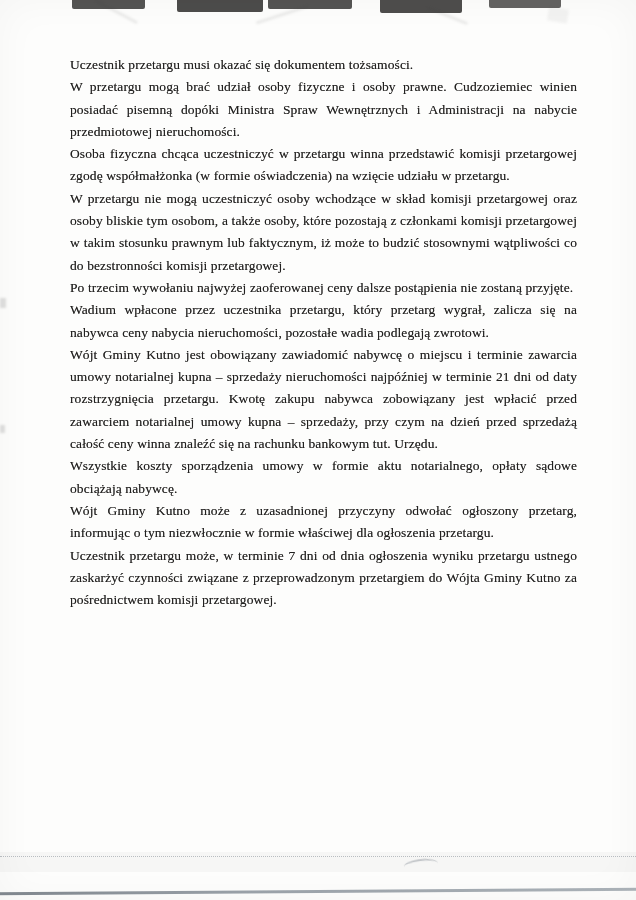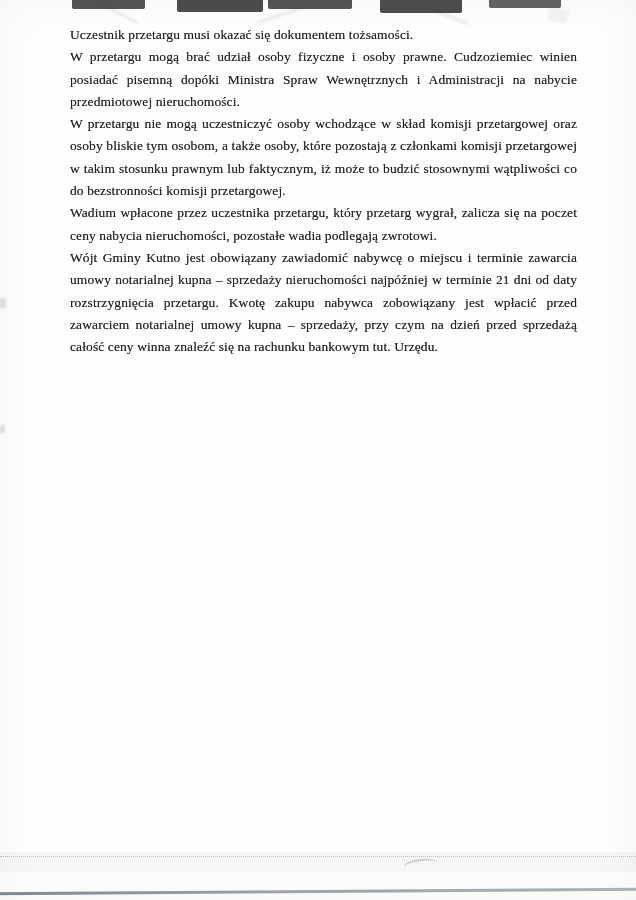--- a/index.html
+++ b/index.html
@@ -10,21 +10,21 @@
   }
   .page{
     position:relative;
     width:636px;height:900px;
     background:#fdfdfc;
     overflow:hidden;
     box-shadow:inset 0 0 40px rgba(0,0,0,0.035);
   }
   .content{
     position:absolute;
-    left:70px;top:24px;
+    left:70px;top:54px;
     width:507px;
     color:#222120;
     font-size:13.5px;
     line-height:22.3px;
     text-align:justify;
     letter-spacing:0.1px;
     text-shadow:0 0 0.5px rgba(40,38,36,0.55);
   }
   .content p{margin:0;padding:0;}
   
@@ -96,23 +96,28 @@
   <div class="smudge sm-1"></div>
   <div class="smudge sm-2"></div>
   <div class="smudge sm-3"></div>
   <div class="smudge sm-4"></div>
   <div class="edge-mark em-1"></div>
   <div class="edge-mark em-2"></div>
 
   <div class="content">
     <p>Uczestnik przetargu musi okazać się dokumentem tożsamości.</p>
     <p>W przetargu mogą brać udział osoby fizyczne i osoby prawne. Cudzoziemiec winien posiadać pisemną dopóki Ministra Spraw Wewnętrznych i Administracji na nabycie przedmiotowej nieruchomości.</p>
+    <p>Osoba fizyczna chcąca uczestniczyć w przetargu winna przedstawić komisji przetargowej zgodę współmałżonka (w formie oświadczenia) na wzięcie udziału w przetargu.</p>
     <p>W przetargu nie mogą uczestniczyć osoby wchodzące w skład komisji przetargowej oraz osoby bliskie tym osobom, a także osoby, które pozostają z członkami komisji przetargowej w takim stosunku prawnym lub faktycznym, iż może to budzić stosownymi wątpliwości co do bezstronności komisji przetargowej.</p>
-    <p>Wadium wpłacone przez uczestnika przetargu, który przetarg wygrał, zalicza się na poczet ceny nabycia nieruchomości, pozostałe wadia podlegają zwrotowi.</p>
+    <p>Po trzecim wywołaniu najwyżej zaoferowanej ceny dalsze postąpienia nie zostaną przyjęte.</p>
+    <p>Wadium wpłacone przez uczestnika przetargu, który przetarg wygrał, zalicza się na nabywca ceny nabycia nieruchomości, pozostałe wadia podlegają zwrotowi.</p>
     <p>Wójt Gminy Kutno jest obowiązany zawiadomić nabywcę o miejscu i terminie zawarcia umowy notarialnej kupna – sprzedaży nieruchomości najpóźniej w terminie 21 dni od daty rozstrzygnięcia przetargu. Kwotę zakupu nabywca zobowiązany jest wpłacić przed zawarciem notarialnej umowy kupna – sprzedaży, przy czym na dzień przed sprzedażą całość ceny winna znaleźć się na rachunku bankowym tut. Urzędu.</p>
+    <p>Wszystkie koszty sporządzenia umowy w formie aktu notarialnego, opłaty sądowe obciążają nabywcę.</p>
+    <p>Wójt Gminy Kutno może z uzasadnionej przyczyny odwołać ogłoszony przetarg, informując o tym niezwłocznie w formie właściwej dla ogłoszenia przetargu.</p>
+    <p>Uczestnik przetargu może, w terminie 7 dni od dnia ogłoszenia wyniku przetargu ustnego zaskarżyć czynności związane z przeprowadzonym przetargiem do Wójta Gminy Kutno za pośrednictwem komisji przetargowej.</p>
   </div>
 
   <div class="gray-band"></div>
   <div class="dotted-line"></div>
   <div class="scribble"></div>
   <div class="bottom-line"></div>
 
 </div>
 
 </body></html>

